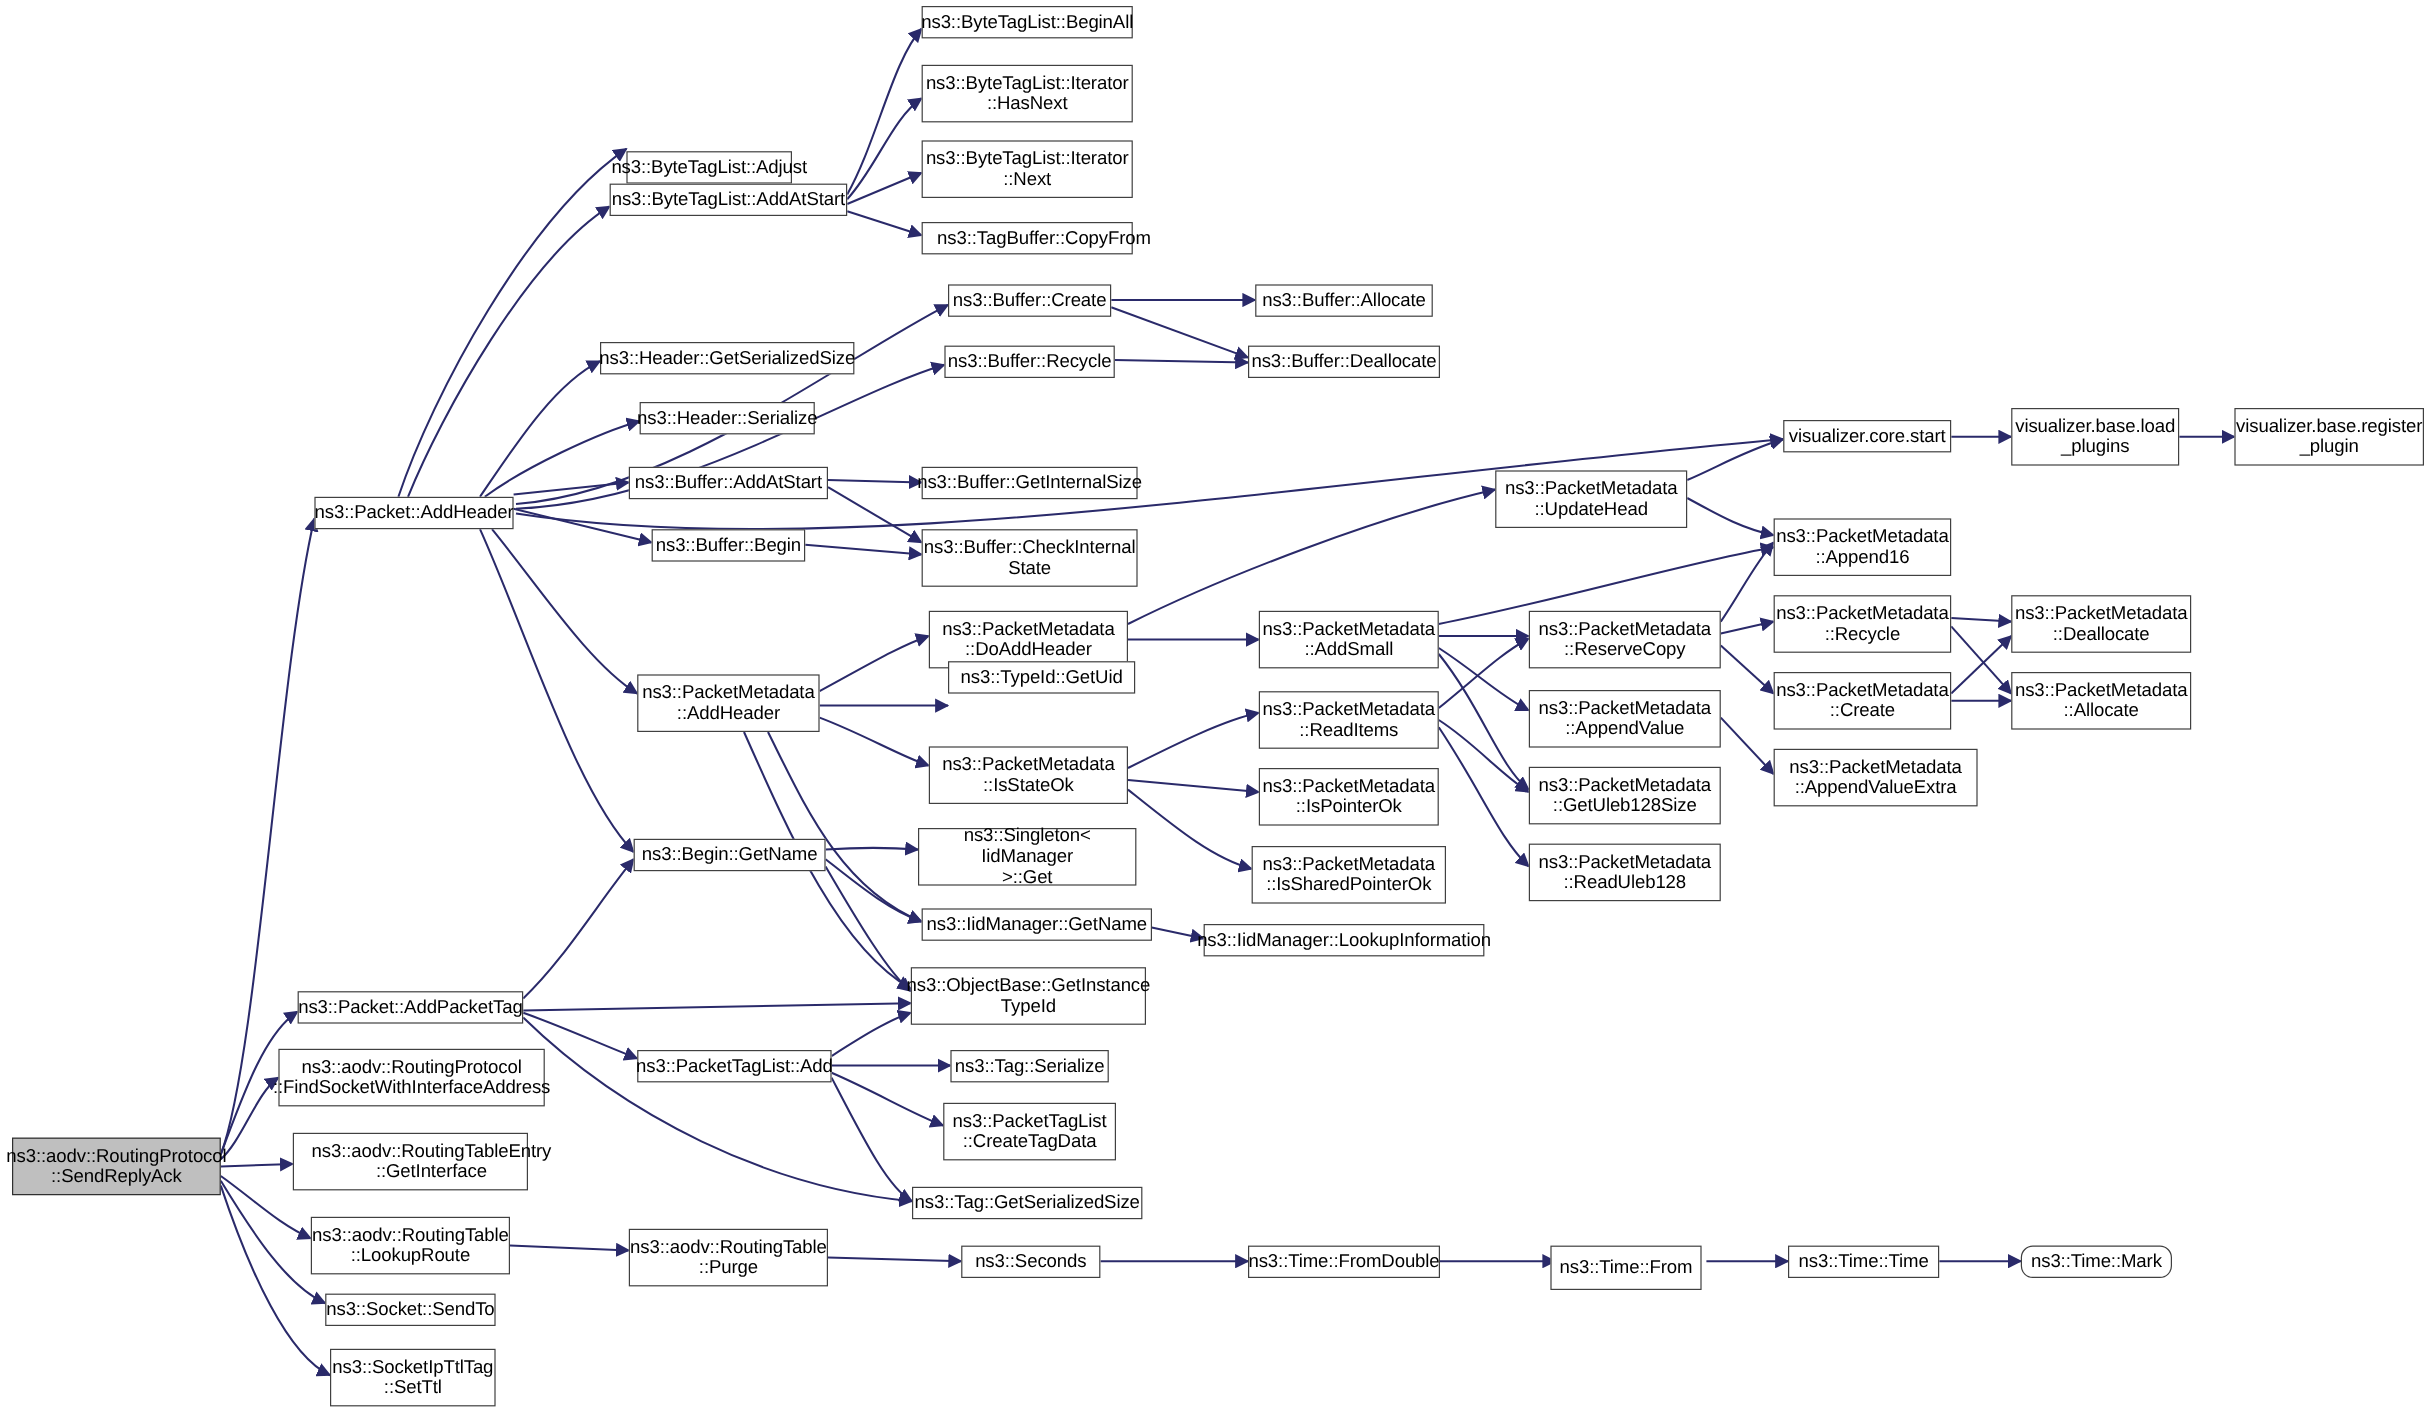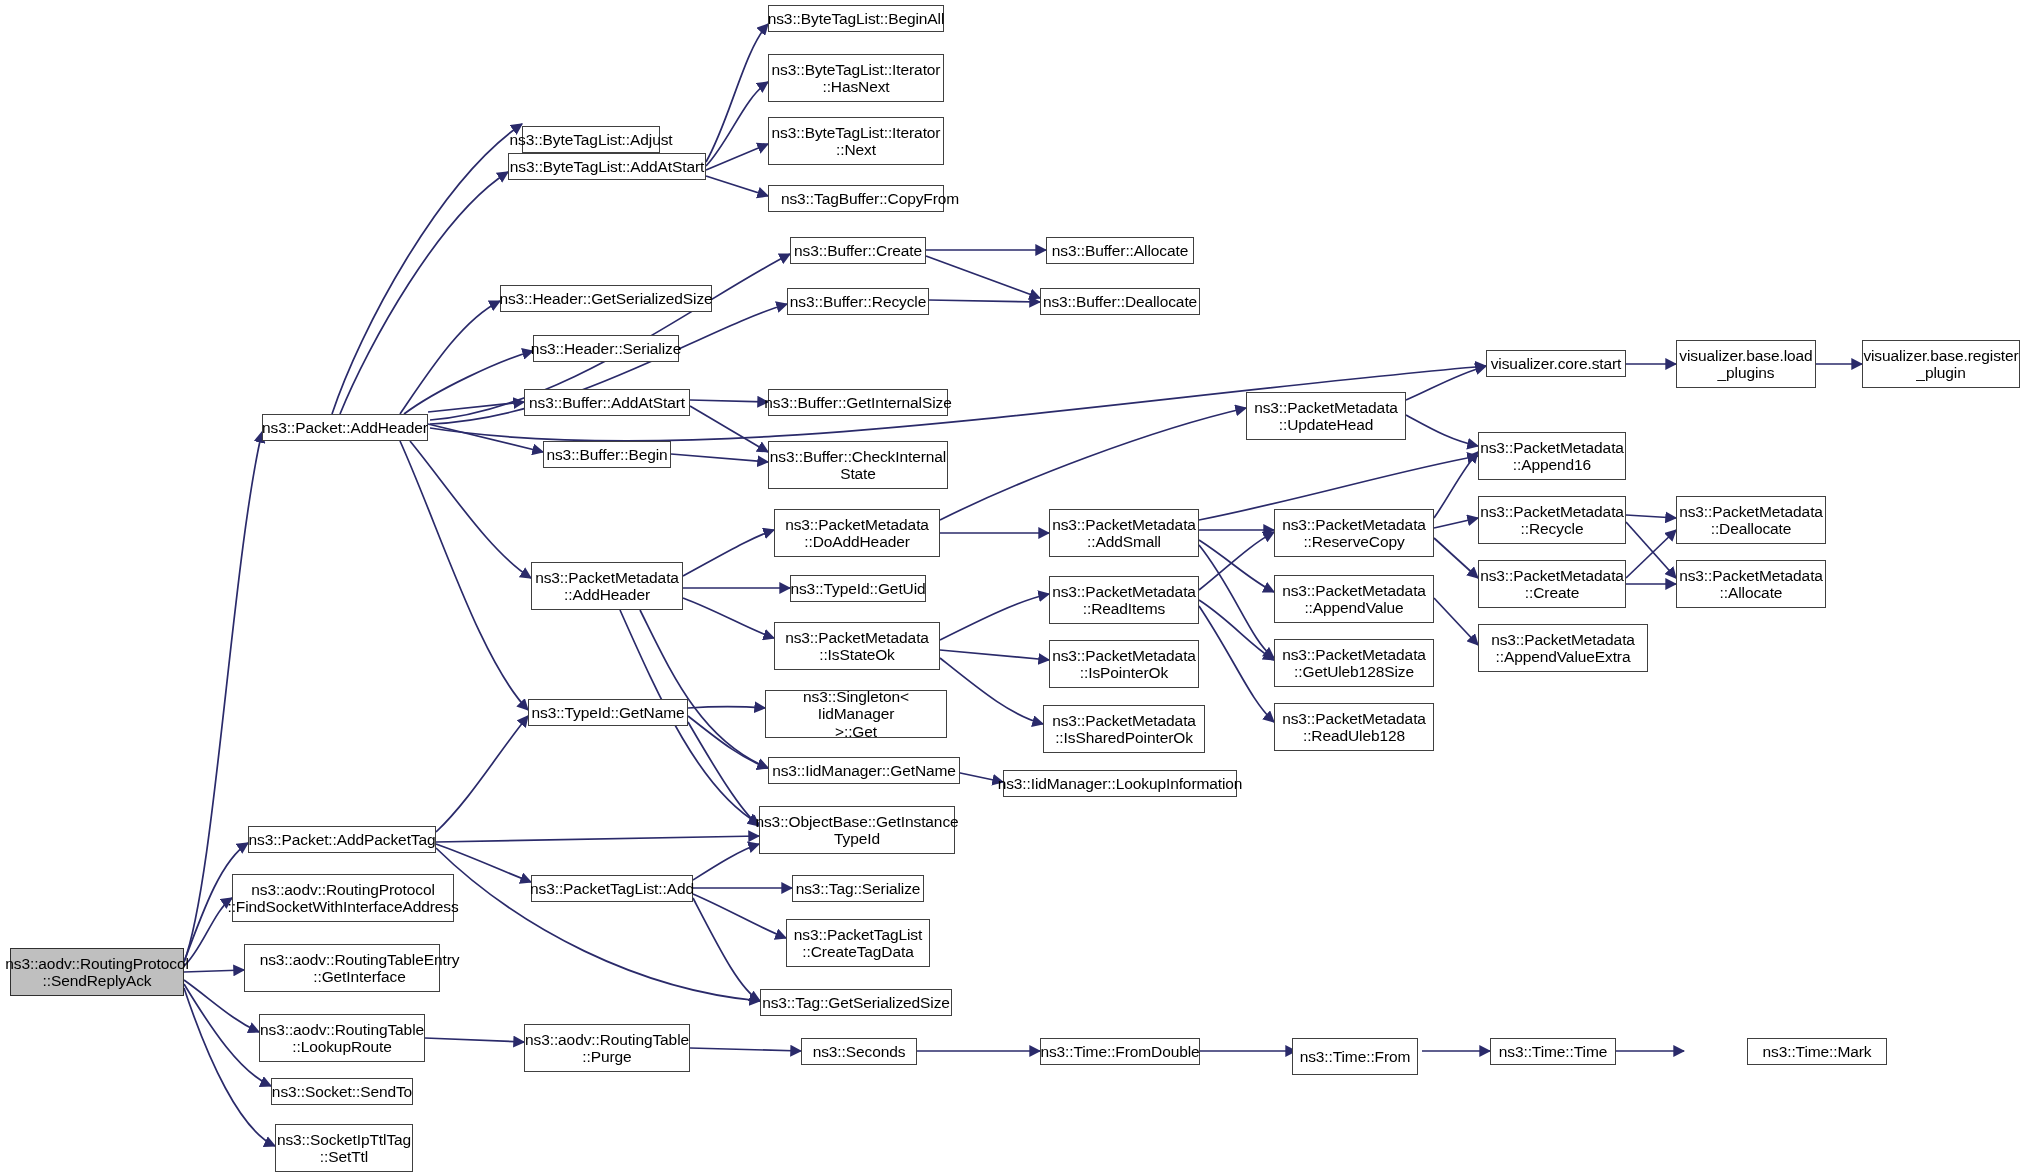--- a/index.html
+++ b/index.html
@@ -126,21 +126,21 @@
 ::SendReplyAck</div>
       <div class="node" style="left: 262px; top: 414px; width: 166px; height: 27px;">ns3::Packet::AddHeader</div>
       <div class="node" style="left: 522px; top: 106px; width: 138px; height: 27px; margin-top: 20px;">ns3::ByteTagList::Adjust</div>
       <div class="node" style="left: 508px; top: 153px; width: 198px; height: 27px;">ns3::ByteTagList::AddAtStart</div>
       <div class="node" style="left: 500px; top: 285px; width: 212px; height: 27px;">ns3::Header::GetSerializedSize</div>
       <div class="node" style="left: 533px; top: 335px; width: 146px; height: 27px;">ns3::Header::Serialize</div>
       <div class="node" style="left: 524px; top: 389px; width: 166px; height: 27px;">ns3::Buffer::AddAtStart</div>
       <div class="node" style="left: 543px; top: 441px; width: 128px; height: 27px;">ns3::Buffer::Begin</div>
       <div class="node" style="left: 531px; top: 562px; width: 152px; height: 48px;">ns3::PacketMetadata
 ::AddHeader</div>
-      <div class="node" style="left: 528px; top: 699px; width: 160px; height: 27px;">ns3::TypeId::GetName</div>
+      <div class="node" style="left: 528px; top: 699px; width: 160px; height: 27px;">ns3::Begin::GetName</div>
       <div class="node" style="left: 248px; top: 826px; width: 188px; height: 27px;">ns3::Packet::AddPacketTag</div>
       <div class="node" style="left: 232px; top: 874px; width: 222px; height: 48px;">ns3::aodv::RoutingProtocol
 ::FindSocketWithInterfaceAddress</div>
       <div class="node" style="left: 244px; top: 944px; width: 196px; height: 48px; padding-left: 40px;">ns3::aodv::RoutingTableEntry
 ::GetInterface</div>
       <div class="node" style="left: 259px; top: 1014px; width: 166px; height: 48px;">ns3::aodv::RoutingTable
 ::LookupRoute</div>
       <div class="node" style="left: 271px; top: 1078px; width: 142px; height: 27px;">ns3::Socket::SendTo</div>
       <div class="node" style="left: 275px; top: 1124px; width: 138px; height: 48px;">ns3::SocketIpTtlTag
 ::SetTtl</div>
@@ -150,40 +150,40 @@
       <div class="node" style="left: 768px; top: 117px; width: 176px; height: 48px;">ns3::ByteTagList::Iterator
 ::Next</div>
       <div class="node" style="left: 768px; top: 185px; width: 176px; height: 27px; padding-left: 33px;">ns3::TagBuffer::CopyFrom</div>
       <div class="node" style="left: 790px; top: 237px; width: 136px; height: 27px;">ns3::Buffer::Create</div>
       <div class="node" style="left: 787px; top: 288px; width: 142px; height: 27px;">ns3::Buffer::Recycle</div>
       <div class="node" style="left: 768px; top: 389px; width: 180px; height: 27px;">ns3::Buffer::GetInternalSize</div>
       <div class="node" style="left: 768px; top: 441px; width: 180px; height: 48px;">ns3::Buffer::CheckInternal
 State</div>
       <div class="node" style="left: 774px; top: 509px; width: 166px; height: 48px;">ns3::PacketMetadata
 ::DoAddHeader</div>
-      <div class="node" style="left: 790px; top: 575px; width: 136px; height: 27px;">ns3::TypeId::GetUid</div>
+      <div class="node" style="left: 790px; top: 551px; width: 156px; height: 27px;">ns3::TypeId::GetUid</div>
       <div class="node" style="left: 774px; top: 622px; width: 166px; height: 48px;">ns3::PacketMetadata
 ::IsStateOk</div>
       <div class="node" style="left: 765px; top: 690px; width: 182px; height: 48px;">ns3::Singleton&lt; IidManager
 &gt;::Get</div>
       <div class="node" style="left: 768px; top: 757px; width: 192px; height: 27px;">ns3::IidManager::GetName</div>
       <div class="node" style="left: 759px; top: 806px; width: 196px; height: 48px;">ns3::ObjectBase::GetInstance
 TypeId</div>
       <div class="node" style="left: 792px; top: 875px; width: 132px; height: 27px;">ns3::Tag::Serialize</div>
       <div class="node" style="left: 786px; top: 919px; width: 144px; height: 48px;">ns3::PacketTagList
 ::CreateTagData</div>
       <div class="node" style="left: 760px; top: 989px; width: 192px; height: 27px;">ns3::Tag::GetSerializedSize</div>
       <div class="node" style="left: 531px; top: 875px; width: 162px; height: 27px;">ns3::PacketTagList::Add</div>
       <div class="node" style="left: 524px; top: 1024px; width: 166px; height: 48px;">ns3::aodv::RoutingTable
 ::Purge</div>
       <div class="node" style="left: 801px; top: 1038px; width: 116px; height: 27px;">ns3::Seconds</div>
       <div class="node" style="left: 1040px; top: 1038px; width: 160px; height: 27px;">ns3::Time::FromDouble</div>
       <div class="node" style="left: 1292px; top: 1038px; width: 126px; height: 37px;">ns3::Time::From</div>
       <div class="node" style="left: 1490px; top: 1038px; width: 126px; height: 27px;">ns3::Time::Time</div>
-      <div class="node" style="left: 1747px; top: 1038px; width: 140px; height: 27px;">ns3::Time::Mark</div>
+      <div class="node" style="left: 1684px; top: 1038px; width: 126px; height: 27px; border-radius: 10px;">ns3::Time::Mark</div>
       <div class="node" style="left: 1046px; top: 237px; width: 148px; height: 27px;">ns3::Buffer::Allocate</div>
       <div class="node" style="left: 1040px; top: 288px; width: 160px; height: 27px;">ns3::Buffer::Deallocate</div>
       <div class="node" style="left: 1003px; top: 770px; width: 234px; height: 27px;">ns3::IidManager::LookupInformation</div>
       <div class="node" style="left: 1049px; top: 509px; width: 150px; height: 48px;">ns3::PacketMetadata
 ::AddSmall</div>
       <div class="node" style="left: 1049px; top: 576px; width: 150px; height: 48px;">ns3::PacketMetadata
 ::ReadItems</div>
       <div class="node" style="left: 1049px; top: 640px; width: 150px; height: 48px;">ns3::PacketMetadata
 ::IsPointerOk</div>
       <div class="node" style="left: 1043px; top: 705px; width: 162px; height: 48px;">ns3::PacketMetadata

